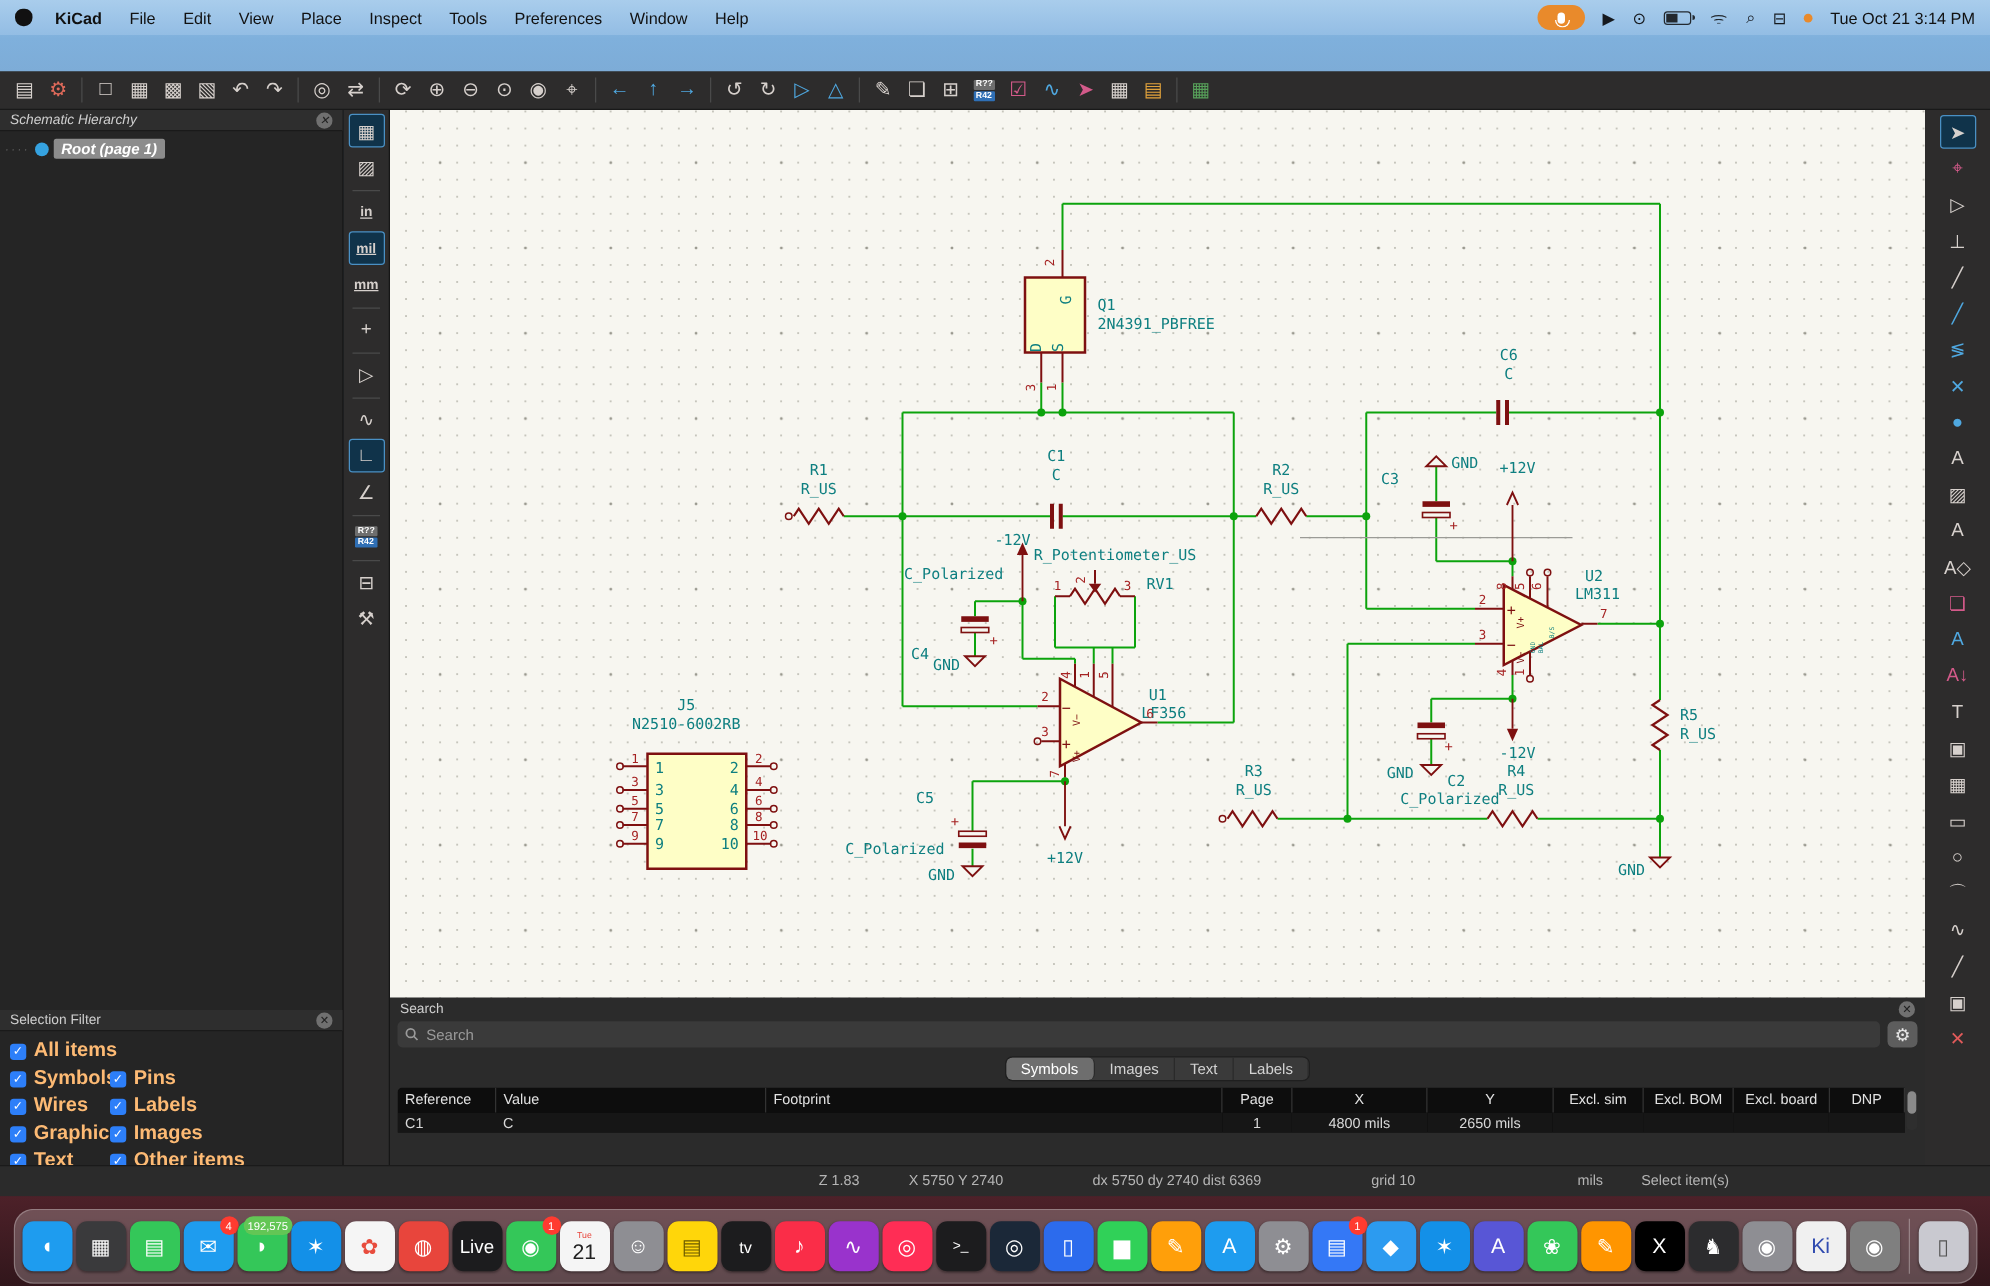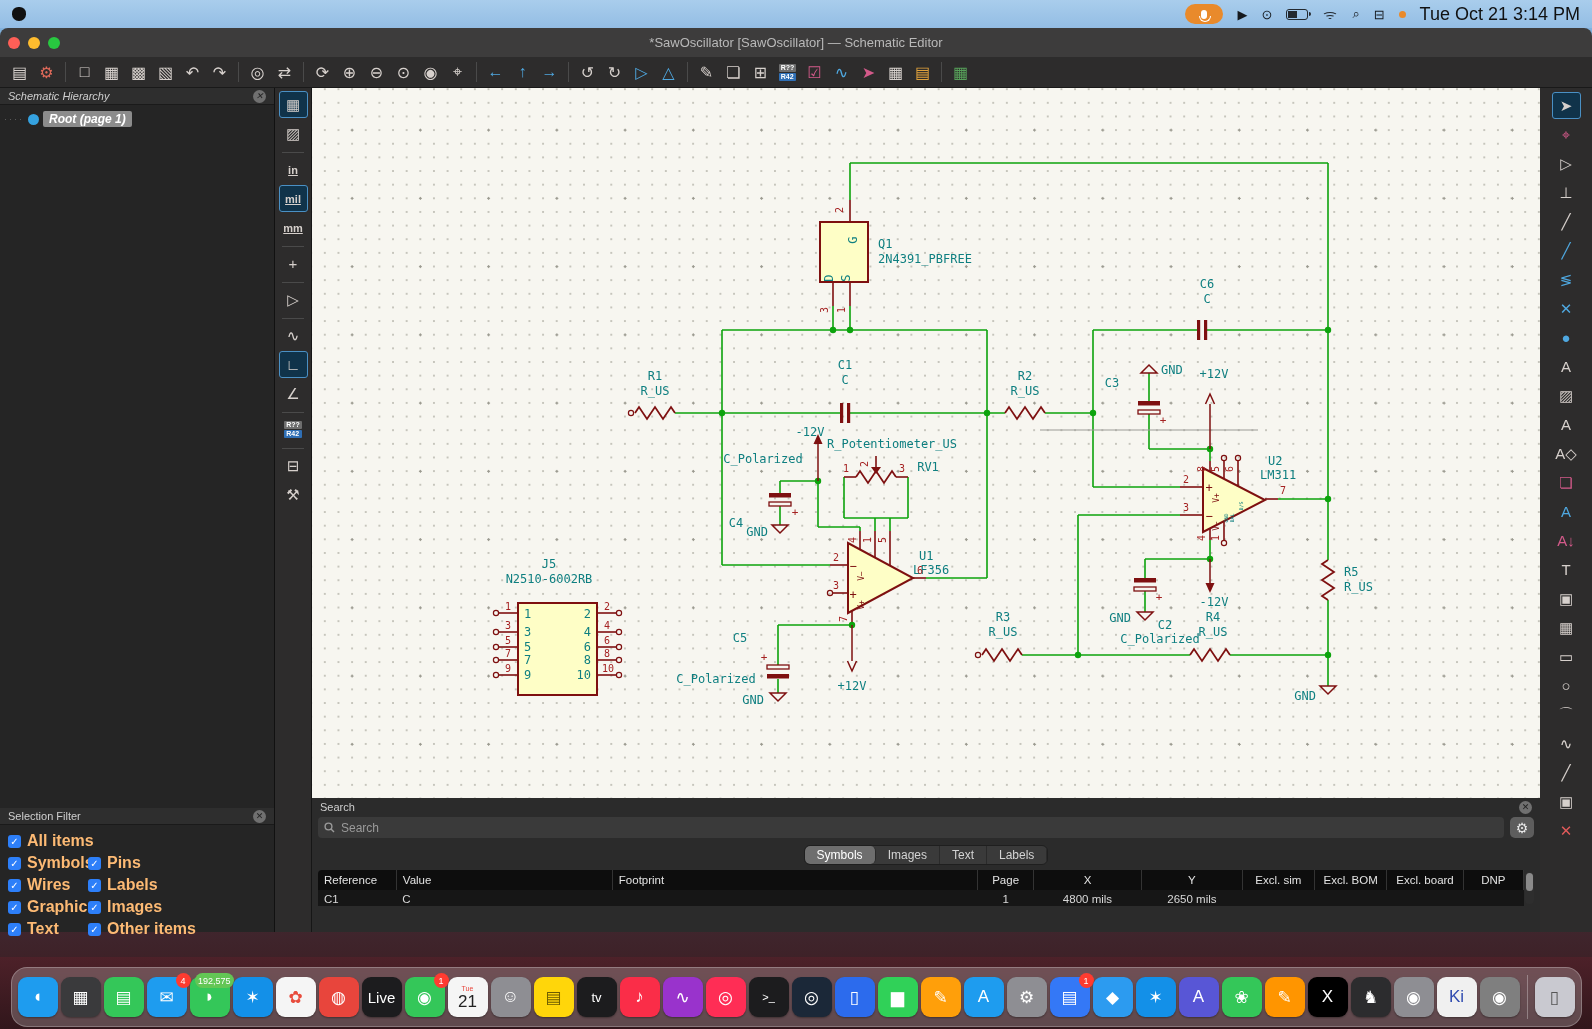--- a/index.html
+++ b/index.html
@@ -15,21 +15,21 @@
   .mic-pill { width:38px; height:20px; background:#e98a2b; border-radius:10px; display:flex; align-items:center; justify-content:center; }
   .mic-pill .mic { width:6px; height:9px; background:#fff; border-radius:3px; position:relative; }
   .mic-pill .mic:after { content:""; position:absolute; left:-2px; bottom:-3px; width:10px; height:5px; border:1.3px solid #fff; border-top:none; border-radius:0 0 6px 6px; }
   .stat-glyph { font-size:13px; color:#15191e; }
   .batt { width:22px; height:11px; border:1.4px solid #23292f; border-radius:3px; position:relative; }
   .batt:before { content:""; position:absolute; left:1px; top:1px; bottom:1px; width:9px; background:#23292f; }
   .batt:after { content:""; position:absolute; right:-4px; top:2.5px; width:2px; height:4px; background:#23292f; border-radius:0 2px 2px 0; }
   .wifi { width:16px; height:12px; position:relative; }
   .wifi span { position:absolute; left:50%; bottom:0; transform:translateX(-50%); border:1.6px solid #23292f; border-bottom:none; border-left-color:transparent; border-right-color:transparent; border-radius:50% 50% 0 0; }
   .orange-dot { width:7px; height:7px; border-radius:50%; background:#e98a2b; }
-  #clock { font-size:18px; color:#111; }
+  #clock { font-size:13px; color:#111; }
 
   
   #titlebar { position:absolute; left:0; top:28px; width:1592px; height:29px; background:#3d3c3c; border-radius:8px 8px 0 0; display:flex; align-items:center; }
   .tl { width:12px; height:12px; border-radius:50%; margin-left:8px; }
   #title-text { position:absolute; left:0; right:0; text-align:center; font-size:13px; color:#b9b9b9; }
   #toolbar { position:absolute; left:0; top:57px; width:1592px; height:31px; background:#2d2c2c; border-bottom:1px solid #191919; display:flex; align-items:center; padding-left:6px; }
   .tb-icon { width:27px; height:25px; display:flex; align-items:center; justify-content:center; font-size:16px; color:#d6d0cc; border-radius:3px; flex:0 0 auto; }
   .tb-sep { width:1px; height:20px; background:#4a4a4a; margin:0 5px; flex:0 0 auto; }
   .badge2 { display:flex; flex-direction:column; gap:1px; }
   .badge2 b { font-size:7px; line-height:8px; padding:0 2px; color:#fff; font-weight:bold; border-radius:1px; }
@@ -99,45 +99,40 @@
   .cal .dom { color:#222; font-size:17px; line-height:17px; font-weight:300; }
   .dock-sep { width:1px; height:44px; background:rgba(255,255,255,0.3); margin:0 4px; flex:0 0 auto; }
 </style>
 </head>
 <body>
 
 <div id="stage">
 
   <div id="menubar">
     <div class="apple"></div>
+    <div id="menu-items"><span class="mitem app">KiCad</span><span class="mitem">File</span><span class="mitem">Edit</span><span class="mitem">View</span><span class="mitem">Place</span><span class="mitem">Inspect</span><span class="mitem">Tools</span><span class="mitem">Preferences</span><span class="mitem">Window</span><span class="mitem">Help</span></div>
     <div id="menu-right">
       <div class="mic-pill">
           <div class="mic"></div>
         </div>
       <span class="stat-glyph">▶</span>
       <span class="stat-glyph">⊙</span>
       <span class="batt"></span>
       <span class="wifi">
           <span style="width:16px;height:8px;"></span>
           <span style="width:10px;height:5px;"></span>
           <span style="width:4px;height:2px;"></span>
         </span>
       <span class="stat-glyph">⌕</span>
       <span class="stat-glyph">⊟</span>
       <span class="orange-dot"></span>
       <span id="clock">Tue Oct 21  3:14 PM</span>
     </div>
   </div>
 
-  <div id="titlebar">
-    <div class="tl" style="background:#ff5f57;"></div>
-    <div class="tl" style="background:#febc2e;"></div>
-    <div class="tl" style="background:#28c840;"></div>
-    <div id="title-text">*SawOscillator [SawOscillator] — Schematic Editor</div>
-  </div>
 
   <div id="toolbar">
       <div class="tb-icon">▤</div>
       <div class="tb-icon" style="color: rgb(224, 106, 90);">⚙</div>
       <div class="tb-sep"></div>
       <div class="tb-icon">□</div>
       <div class="tb-icon">▦</div>
       <div class="tb-icon">▩</div>
       <div class="tb-icon">▧</div>
       <div class="tb-icon">↶</div>
@@ -658,20 +653,28 @@
               <td class="c"></td>
             </tr>
           </tbody>
       </table>
       <div id="grid-scroll">
           <i></i>
         </div>
     </div>
   </div>
 
+  <div id="statusbar">
+    <span style="left:655px;">Z 1.83</span>
+    <span style="left:727px;">X 5750  Y 2740</span>
+    <span style="left:874px;">dx 5750  dy 2740  dist 6369</span>
+    <span style="left:1097px;">grid 10</span>
+    <span style="left:1262px;">mils</span>
+    <span style="left:1313px;">Select item(s)</span>
+  </div>
 
   <div id="dockarea">
     <div id="dock">
         <div class="dock-icon" style="background: rgb(30, 156, 239);">
           <span>◖</span>
         </div>
         <div class="dock-icon" style="background: rgb(58, 58, 60);">
           <span>▦</span>
         </div>
         <div class="dock-icon" style="background: rgb(52, 199, 89);">

